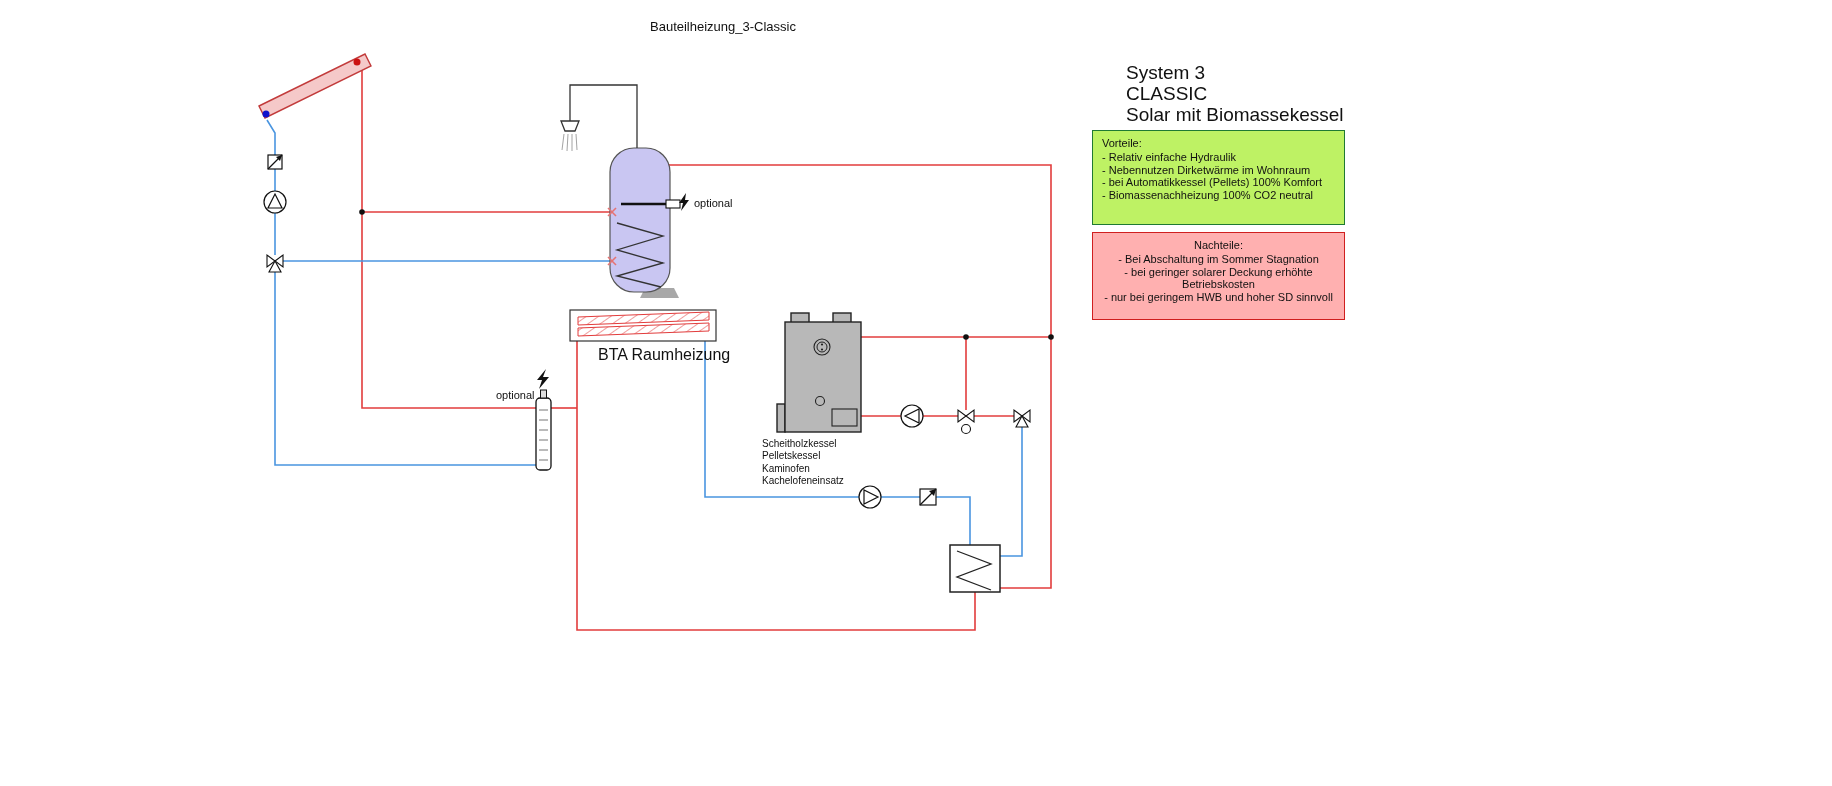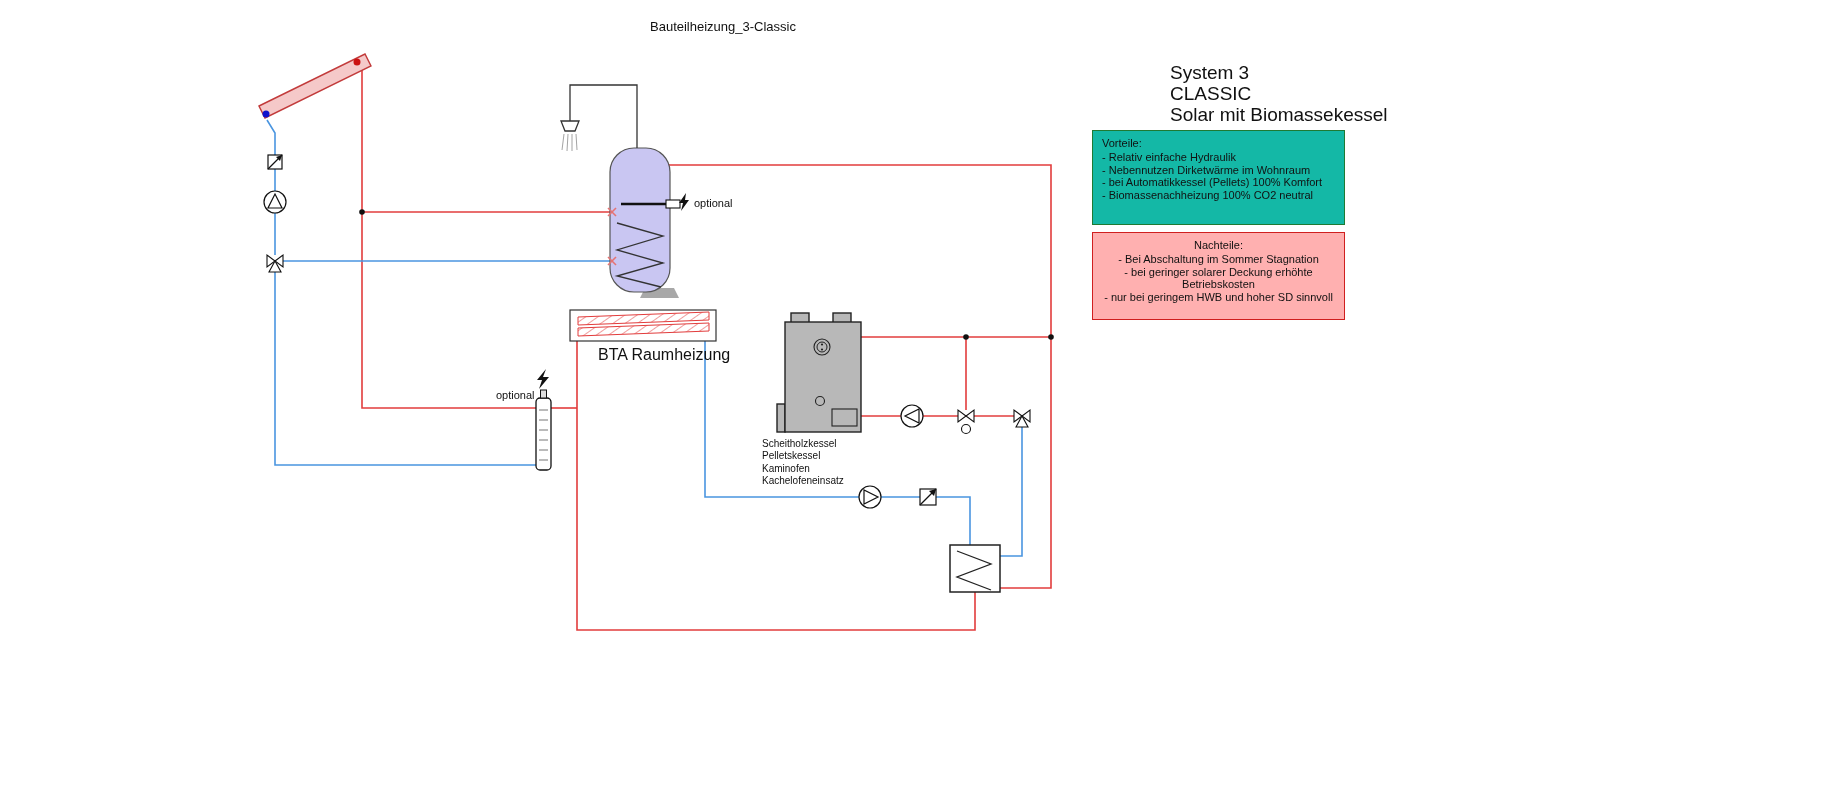--- a/index.html
+++ b/index.html
@@ -1,21 +1,21 @@
 <!DOCTYPE html>
 <html><head>
 <meta charset="utf-8">
 <style>
   html,body{margin:0;padding:0;background:#fff;}
   #stage{position:relative;width:1832px;height:786px;background:#ffffff;overflow:hidden;
          font-family:"Liberation Sans",sans-serif;color:#111;}
   #schematic{position:absolute;left:0;top:0;}
   .txt{position:absolute;white-space:nowrap;}
   #main-title{left:650px;top:19px;width:270px;text-align:left;font-size:13px;}
-  #panel-heading{left:1126px;top:62px;font-size:19px;line-height:21px;margin-left:44px;}
+  #panel-heading{left:1126px;top:62px;font-size:19px;line-height:21px;}
   .infobox{position:absolute;left:1092px;width:253px;border:1px solid #000;
            padding:6px 9px;font-size:11px;line-height:12.8px;box-sizing:border-box;}
   #vorteile-box{top:130px;height:95px;}
   #nachteile-box{top:232px;height:88px;text-align:center;}
   .infobox .box-title{margin-bottom:1px;}
   #boiler-label{left:762px;top:438px;font-size:10px;line-height:12.4px;}
   #bta-label{left:598px;top:346px;font-size:16px;}
   #optional-heater-label{left:496px;top:389px;font-size:11px;}
   #optional-tank-label{left:694px;top:197px;font-size:11px;}
 </style>
@@ -180,21 +180,21 @@
   </svg>
 
   <div class="txt" id="main-title">Bauteilheizung_3-Classic</div>
 
   <div class="txt" id="panel-heading">
     <div>System 3</div>
     <div>CLASSIC</div>
     <div>Solar mit Biomassekessel</div>
   </div>
 
-  <div class="infobox" id="vorteile-box" style="background-color: #14b8a6; border-color: rgb(31, 122, 51);">
+  <div class="infobox" id="vorteile-box" style="background-color: #bef264; border-color: rgb(31, 122, 51);">
     <div class="box-title">Vorteile:</div>
     <div>- Relativ einfache Hydraulik</div>
     <div>- Nebennutzen Dirketwärme im Wohnraum</div>
     <div>- bei Automatikkessel (Pellets) 100% Komfort</div>
     <div>- Biomassenachheizung 100% CO2 neutral</div>
   </div>
 
   <div class="infobox" id="nachteile-box" style="background-color: rgb(255, 176, 176); border-color: rgb(208, 31, 31);">
     <div class="box-title">Nachteile:</div>
     <div>- Bei Abschaltung im Sommer Stagnation</div>

